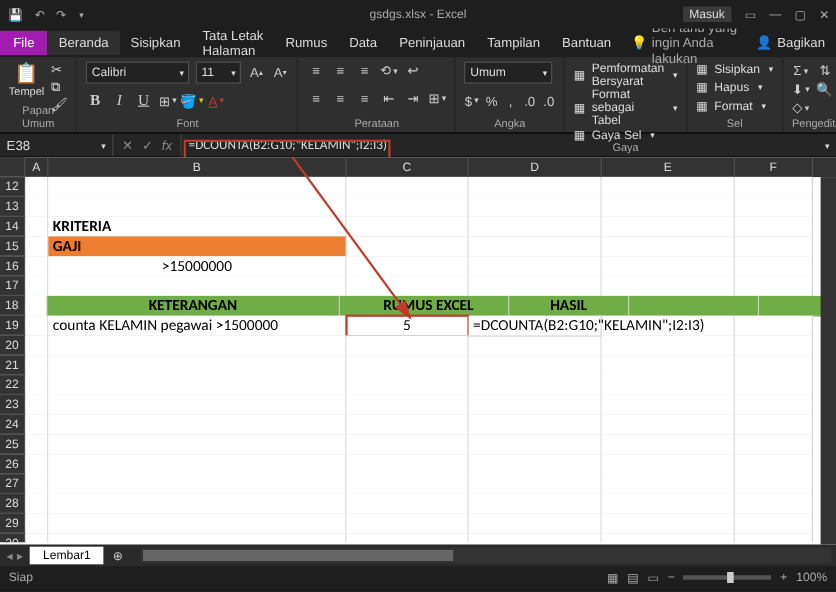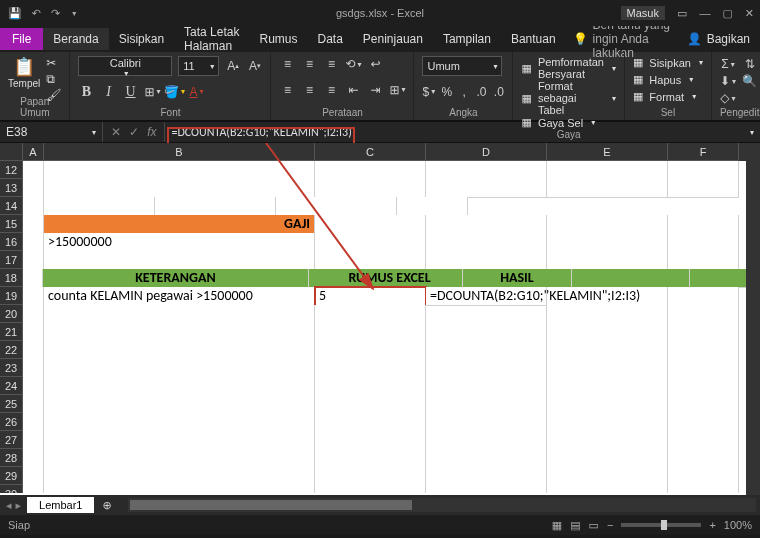--- a/index.html
+++ b/index.html
@@ -42,24 +42,24 @@
   .grid-rows{height:332px;overflow:hidden;}
   .grow{display:flex;height:18px;}
   .rh{width:22px;background:#333;color:#ddd;border-right:1px solid #555;border-bottom:1px solid #555;text-align:center;font-size:11px;line-height:18px;}
   .cell{background:#fff;border-right:1px solid #d0d0d0;border-bottom:1px solid #d0d0d0;height:18px;font-family:Calibri,Arial,sans-serif;font-size:14px;padding:0 4px;line-height:18px;color:#000;}
   .c-a{width:12px;}
   .c-b{width:262px;}
   .c-c{width:102px;}
   .c-d{width:112px;}
   .c-e{width:112px;}
   .c-f{width:62px;}
-  .orange{background:#ed7d31;color:#000;font-weight:bold;text-align:right;}
+  .orange{background:#ed7d31;color:#000;font-weight:bold;text-align:left;}
   .green{background:#70ad47;color:#000;font-weight:bold;text-align:center;}
   .bold{font-weight:bold;}
-  .center{}
+  .center{text-align:center;}
   .tabs{height:20px;background:#2a2a2a;display:flex;align-items:center;font-size:11px;}
   .nav{display:flex;gap:4px;padding:0 6px;color:#888;}
   .shtab{background:#fff;color:#000;padding:2px 12px;}
   .plus{padding:0 8px;color:#ccc;}
   .status{height:20px;background:#1e1e1e;display:flex;align-items:center;font-size:11px;color:#aaa;padding:0 8px;justify-content:space-between;}
   .zoomctl{display:flex;gap:8px;align-items:center;}
   .slider{width:80px;height:4px;background:#555;position:relative;}
   .slider-th{position:absolute;left:40px;top:-3px;width:6px;height:10px;background:#ccc;}
   .scroll-v{position:absolute;right:0;top:18px;bottom:0;width:14px;background:#333;}
   .scroll-h{height:14px;background:#333;flex:1;margin-left:8px;margin-right:4px;position:relative;}
@@ -117,21 +117,21 @@
         <span>✂</span>
         <span>⧉</span>
         <span>🖌</span>
       </div>
     </div>
     <div class="group-label">Papan Umum</div>
   </div>
 
   <div class="group" style="width:184px;">
     <div class="row">
-      <div class="sel" style="width:86px;flex-direction:column;">
+      <div class="sel" style="width:86px;">
           <span>Calibri</span>
           <span class="chev">▾</span>
         </div>
       <div class="sel" style="width:32px;">
           <span>11</span>
           <span class="chev">▾</span>
         </div>
       <span class="btn">A<sup style="font-size:7px;">▴</sup></span>
       <span class="btn">A<sup style="font-size:7px;">▾</sup></span>
     </div>
@@ -281,20 +281,21 @@
         <div class="cell c-a"></div>
         <div class="cell c-b"></div>
         <div class="cell c-c"></div>
         <div class="cell c-d"></div>
         <div class="cell c-e"></div>
         <div class="cell c-f"></div>
       </div>
       <div class="grow">
         <div class="rh">14</div>
         <div class="cell c-a"></div>
+        <div class="cell c-b bold">KRITERIA</div>
         <div class="cell c-c"></div>
         <div class="cell c-d"></div>
         <div class="cell c-e"></div>
         <div class="cell c-f"></div>
       </div>
       <div class="grow">
         <div class="rh">15</div>
         <div class="cell c-a"></div>
         <div class="cell c-b orange">GAJI</div>
         <div class="cell c-c"></div>

